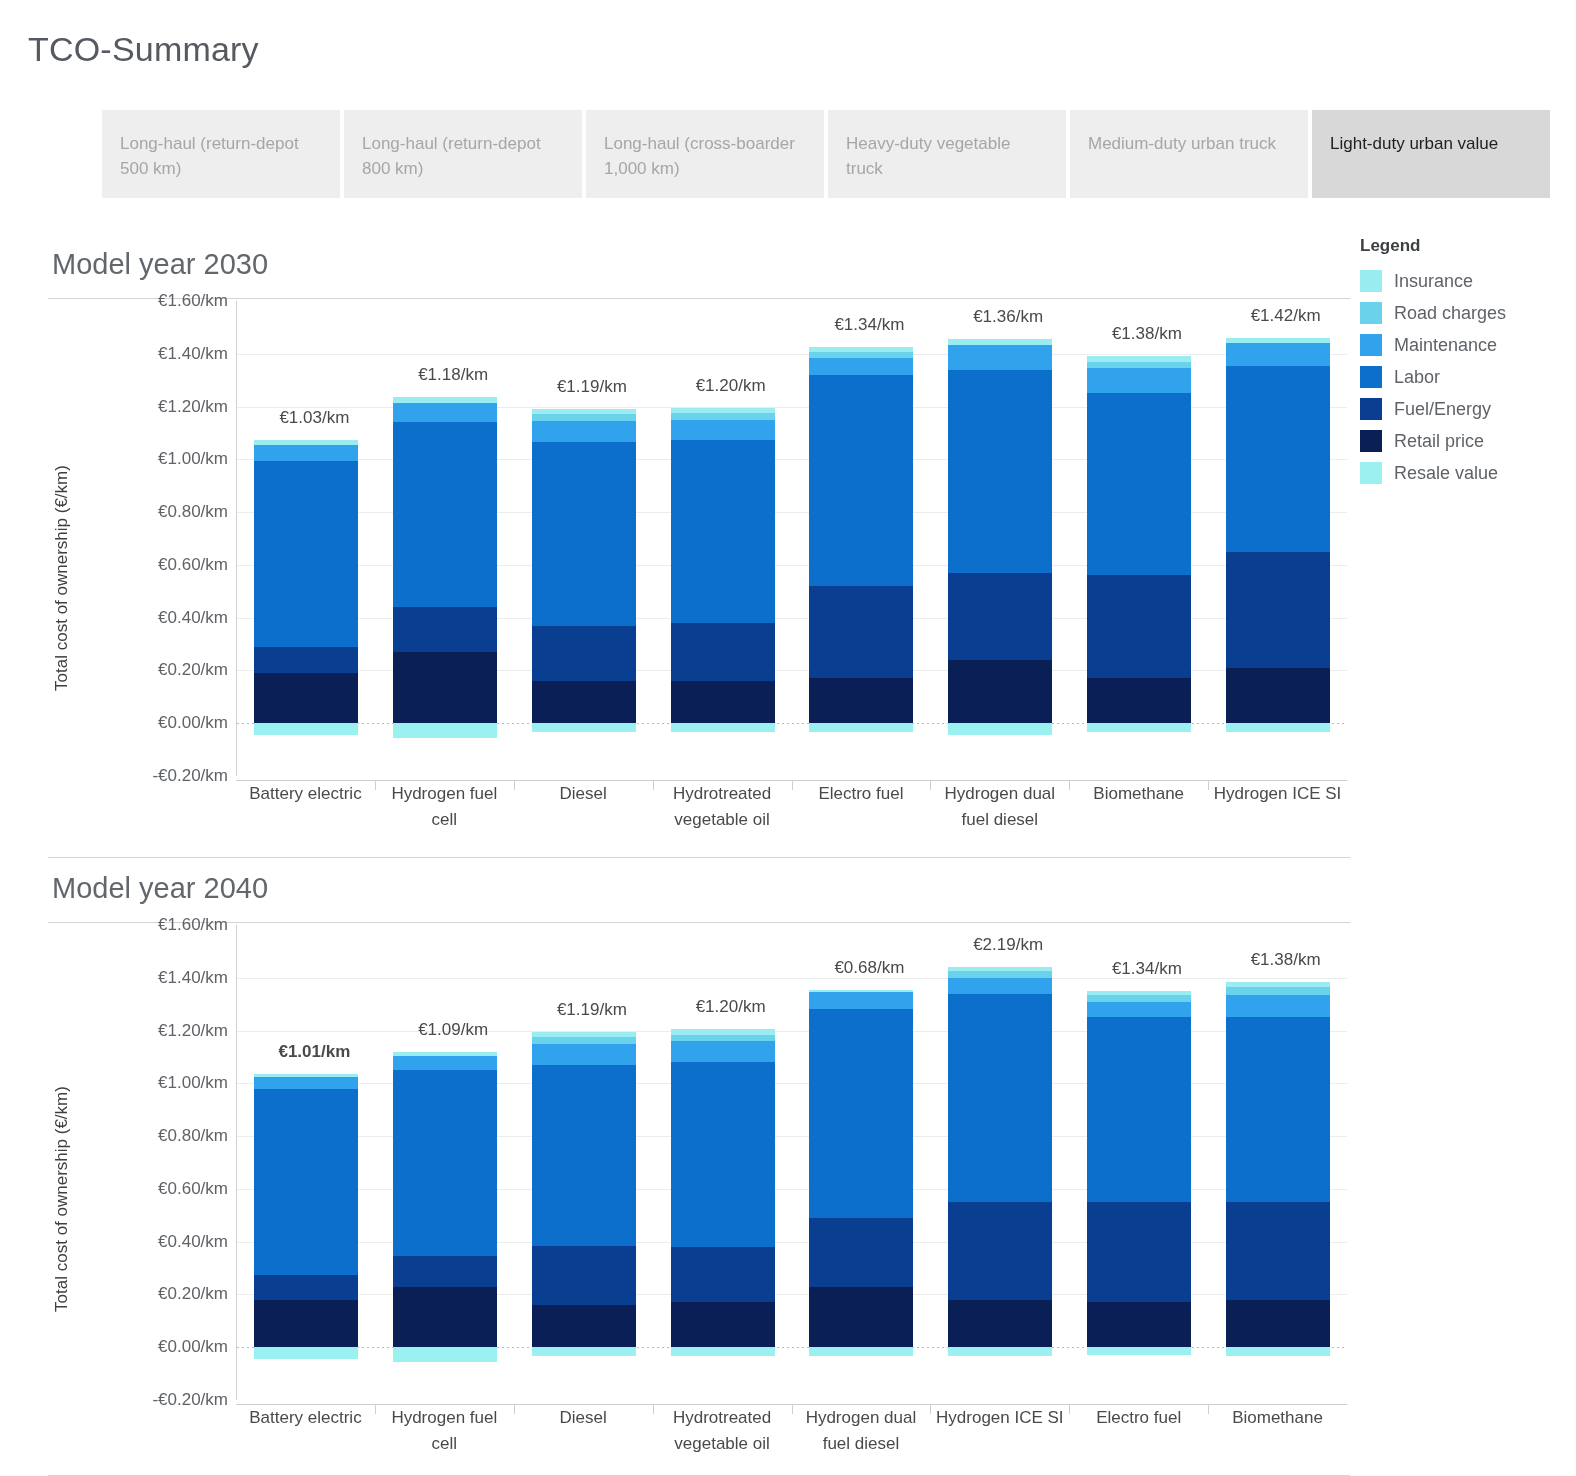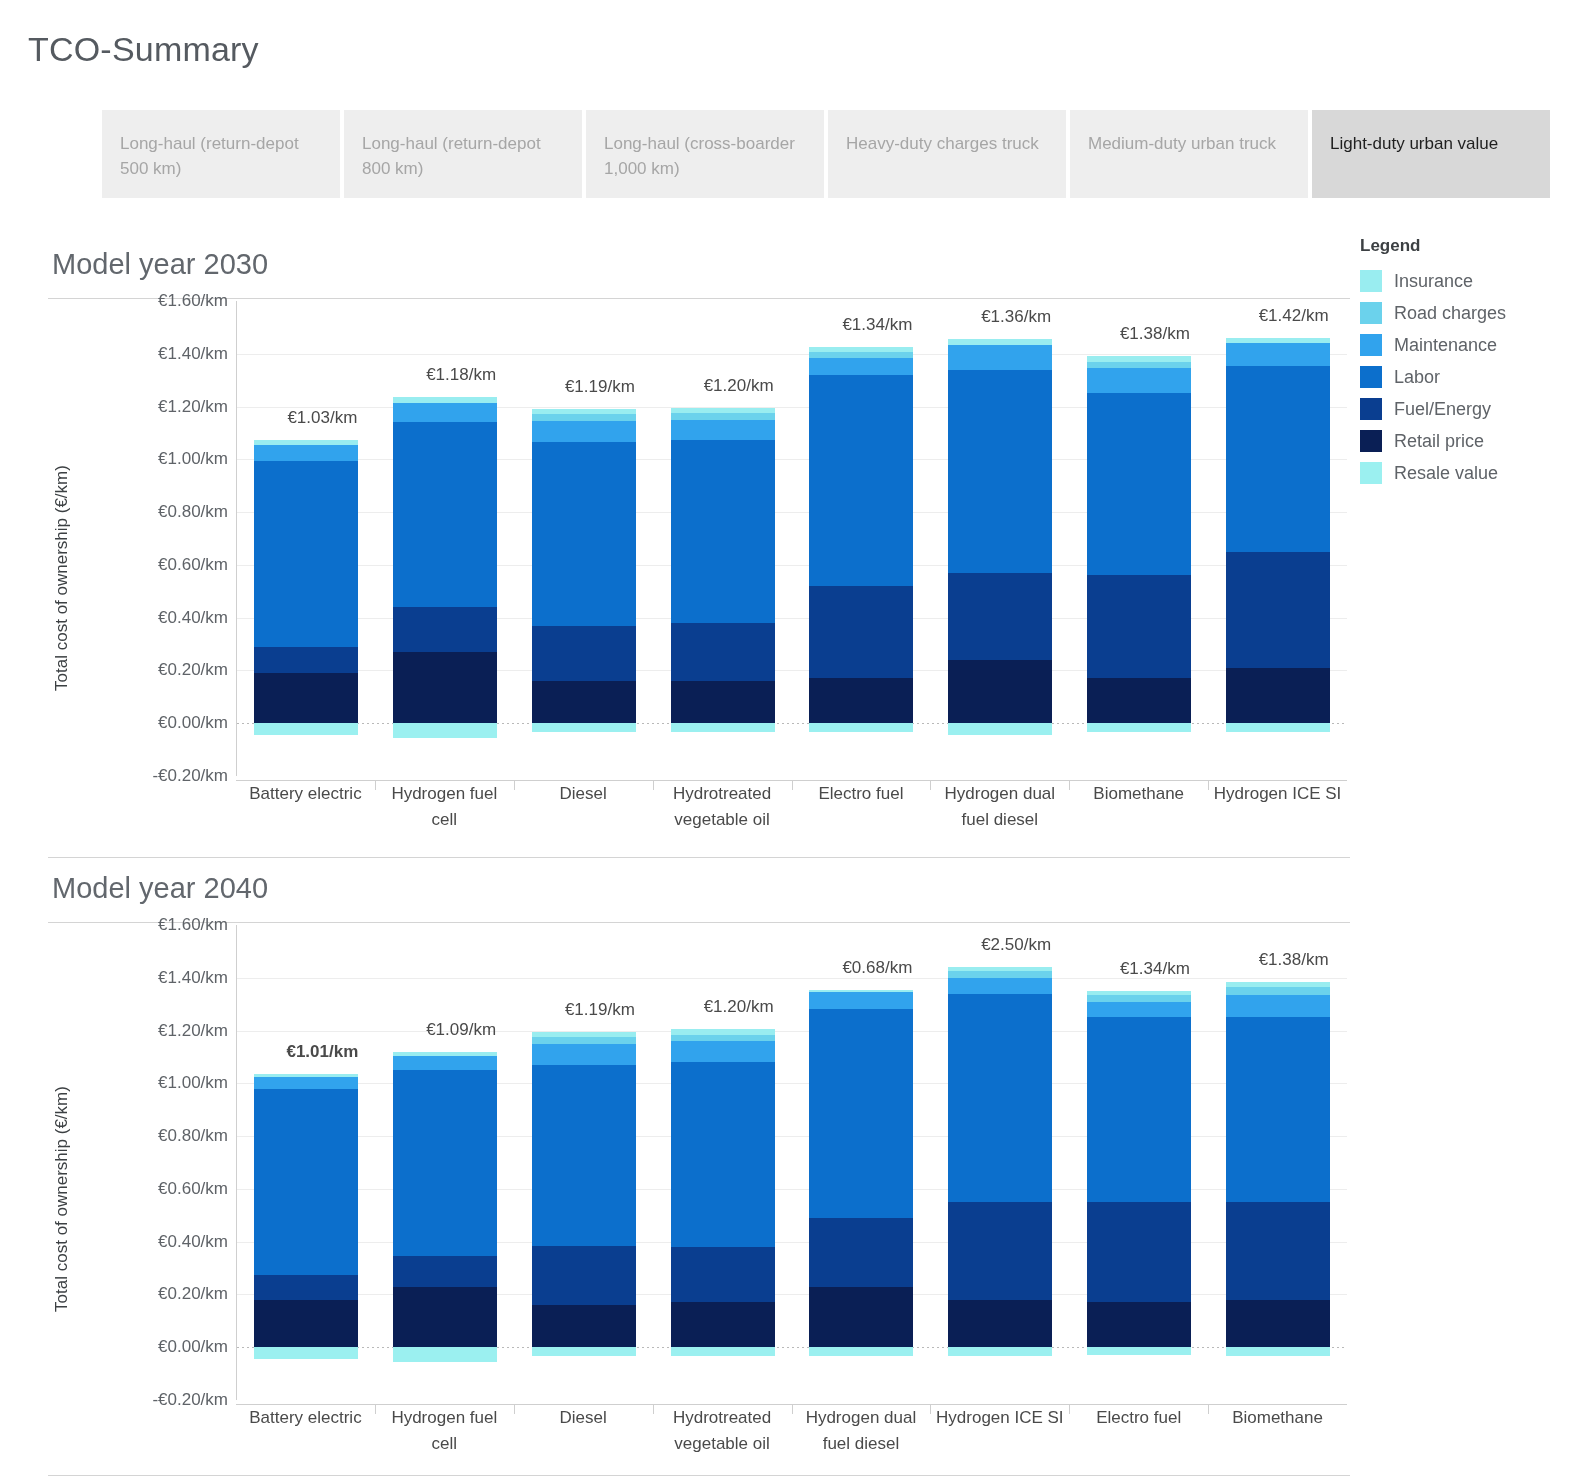--- a/index.html
+++ b/index.html
@@ -83,21 +83,21 @@
   .zeroline { position: absolute; left: 0; right: 0; height: 1px;
               background-image: linear-gradient(to right, #b9b9b9 50%, transparent 50%);
               background-size: 5px 1px; }
 
   .bandrow { position: absolute; left: 0; right: 0; top: 0; bottom: 0; display: flex; }
   .band { flex: 1 1 0; position: relative; }
 
   .bar { position: absolute; left: 12.5%; width: 75%; }
   .seg { position: absolute; left: 0; width: 100%; }
   .bar-label {
-    position: absolute; left: 16px; width: 180%; margin-left: -40%;
+    position: absolute; left: 8px; width: 180%; margin-left: -40%;
     text-align: center; font-size: 17px; color: #4a4a4a; white-space: nowrap;
   }
 
   
   .xaxis {
     position: absolute; left: 188px; right: 3px;
     display: flex;
     border-top: 1px solid #cfcfcf;
   }
   #xaxis-0 { top: 482px; height: 70px; }
@@ -119,21 +119,21 @@
 <body>
 
 <div class="page">
 
   <div class="page-title">TCO-Summary</div>
 
   <div class="tabstrip" id="tabstrip">
       <div class="tab">Long-haul (return-depot 500 km)</div>
       <div class="tab">Long-haul (return-depot 800 km)</div>
       <div class="tab">Long-haul (cross-boarder 1,000 km)</div>
-      <div class="tab">Heavy-duty charges truck</div>
+      <div class="tab">Heavy-duty vegetable truck</div>
       <div class="tab">Medium-duty urban truck</div>
       <div class="tab selected">Light-duty urban value</div>
     </div>
 
   <div class="section-title" id="sect-title-0">Model year 2030</div>
   <div class="chart-panel" id="panel-0">
       <div class="panel-border-top"></div>
       <div class="panel-border-bot"></div>
       <div class="axis-title">Total cost of ownership (€/km)</div>
       <div class="plot" id="plot-0">
@@ -345,21 +345,21 @@
           </div>
           <div class="band">
             <div class="bar" style="top: 0px; bottom: 0px;">
               <div class="seg" style="top: 374.722px; height: 47.5px; background: rgb(10, 31, 85);"></div>
               <div class="seg" style="top: 277.083px; height: 97.6389px; background: rgb(10, 62, 144);"></div>
               <div class="seg" style="top: 68.6111px; height: 208.472px; background: rgb(12, 111, 204);"></div>
               <div class="seg" style="top: 52.7778px; height: 15.8333px; background: rgb(49, 163, 237);"></div>
               <div class="seg" style="top: 46.1806px; height: 6.59722px; background: rgb(107, 210, 236);"></div>
               <div class="seg" style="top: 42.2222px; height: 3.95833px; background: rgb(153, 237, 240);"></div>
               <div class="seg" style="top: 422.222px; height: 9.23611px; background: rgb(155, 240, 240);"></div>
-              <div class="bar-label" style="top: 10.2222px;">€2.50/km</div>
+              <div class="bar-label" style="top: 10.2222px;">€2.19/km</div>
             </div>
           </div>
           <div class="band">
             <div class="bar" style="top: 0px; bottom: 0px;">
               <div class="seg" style="top: 377.361px; height: 44.8611px; background: rgb(10, 31, 85);"></div>
               <div class="seg" style="top: 277.083px; height: 100.278px; background: rgb(10, 62, 144);"></div>
               <div class="seg" style="top: 92.3611px; height: 184.722px; background: rgb(12, 111, 204);"></div>
               <div class="seg" style="top: 76.5278px; height: 15.8333px; background: rgb(49, 163, 237);"></div>
               <div class="seg" style="top: 69.9306px; height: 6.59722px; background: rgb(107, 210, 236);"></div>
               <div class="seg" style="top: 65.9722px; height: 3.95833px; background: rgb(153, 237, 240);"></div>

